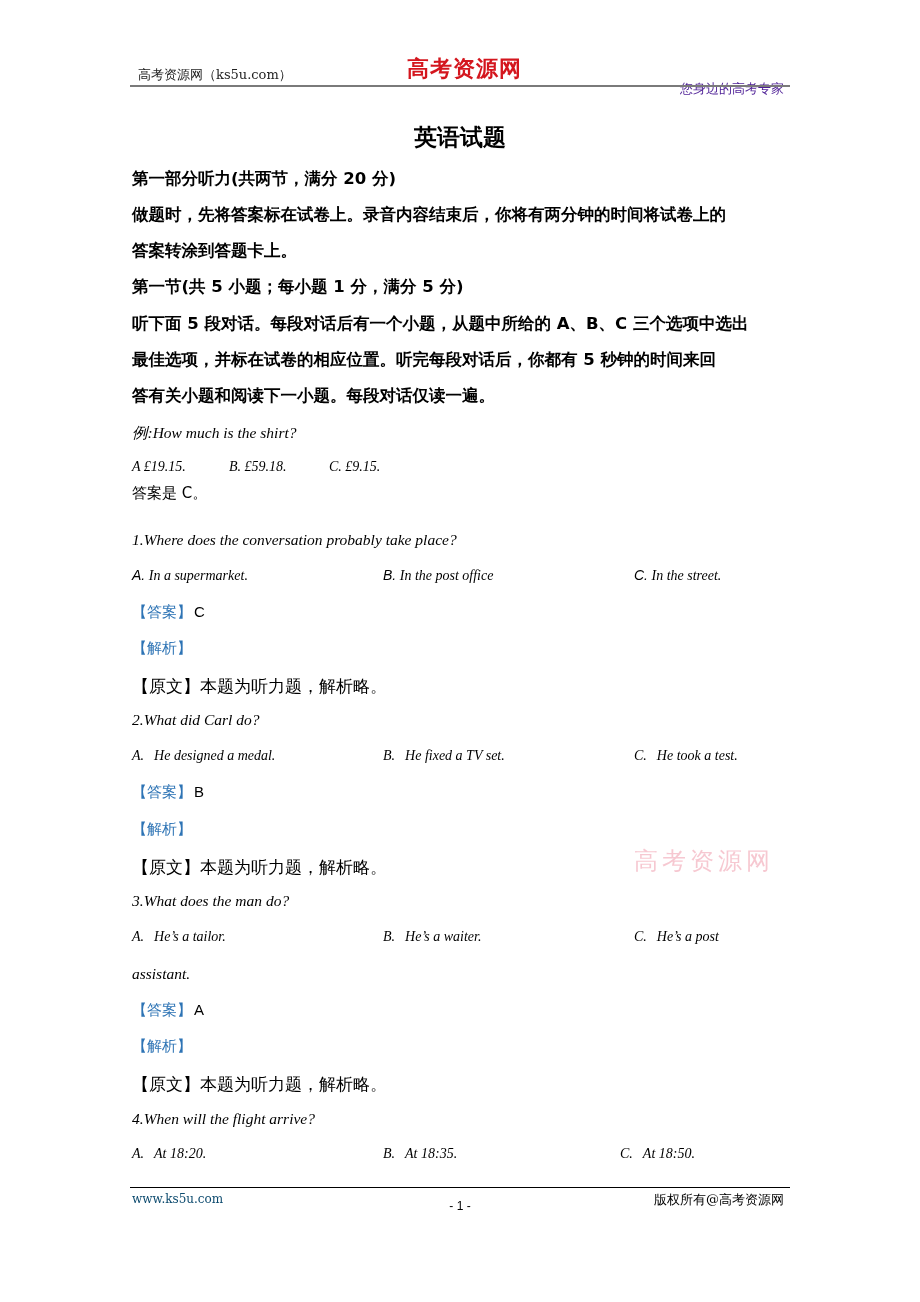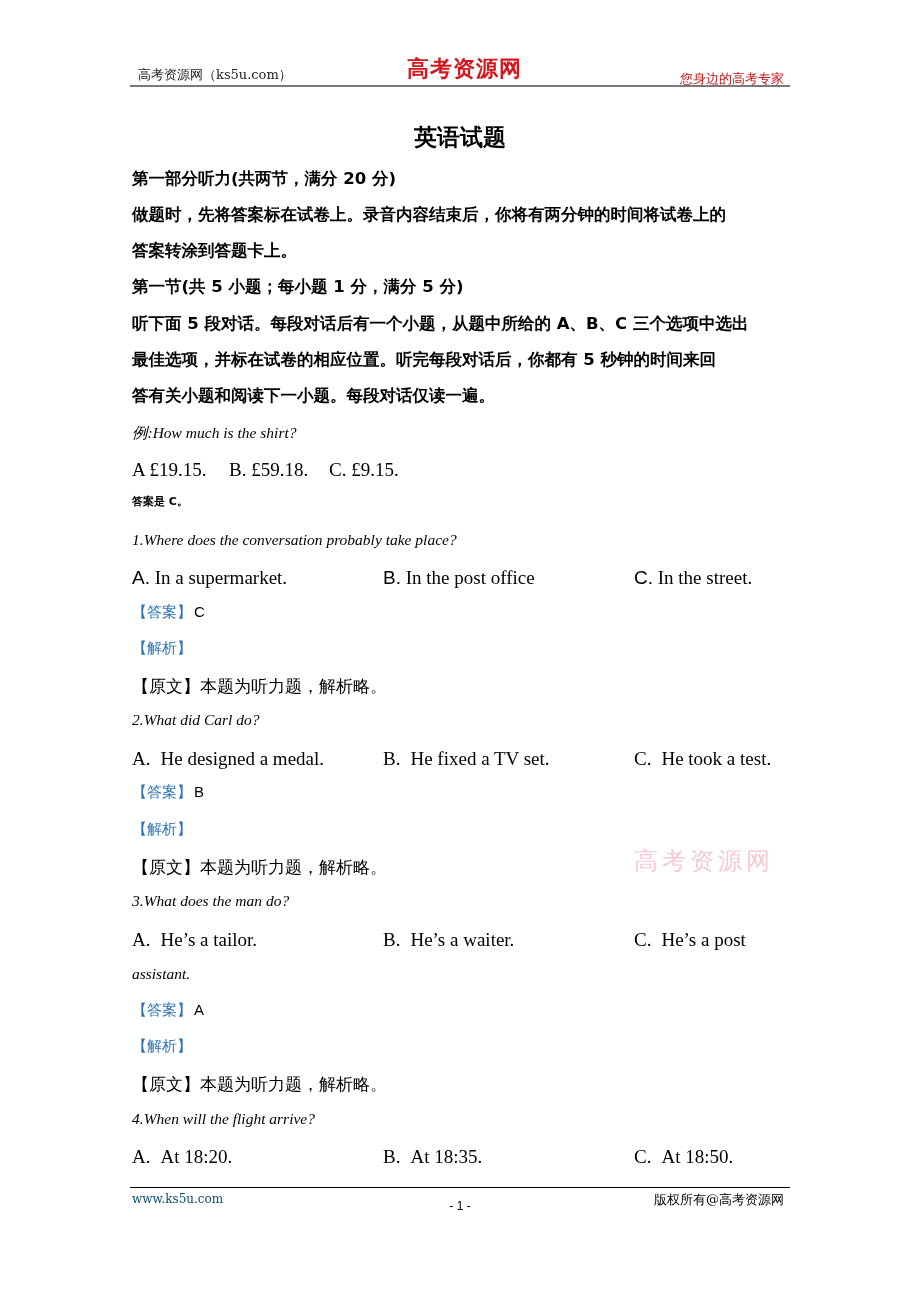--- a/index.html
+++ b/index.html
@@ -7,32 +7,32 @@
     width: 920px; height: 1302px; position: relative; overflow: hidden;
     font-family: "Liberation Serif", "DejaVu Serif", serif;
     color: #000;
   }
   .page { position: absolute; left: 0; top: 0; width: 920px; height: 1302px; }
 
   
   .hdr { position: absolute; left: 130px; top: 60px; width: 660px; height: 28px; }
   .hdr-left { position: absolute; left: 8px; top: 6px; font-size: 13px; color: #222; font-family: "DejaVu Serif", serif; }
   .hdr-logo { position: absolute; left: 277px; top: -6px; font-size: 22px; color: #d4161e; font-weight: bold; letter-spacing: 1px; font-family: "DejaVu Serif", serif; }
-  .hdr-right { position: absolute; right: 6px; top: 10px; font-size: 13px; color: #b91c1c; font-family: "DejaVu Serif", serif; }
+  .hdr-right { position: absolute; right: 6px; top: 20px; font-size: 13px; color: #4c1d95; font-family: "DejaVu Serif", serif; }
   .hdr-rule { position: absolute; left: 130px; top: 85px; width: 660px; height: 2px; background: #7a7a7a; }
 
   
   .title { position: absolute; left: 0; width: 920px; top: 122px; text-align: center; font-size: 23px; font-weight: bold; font-family: "DejaVu Sans", sans-serif; }
 
   .line { position: absolute; left: 132px; font-size: 16px; white-space: nowrap; }
   .cn { font-family: "DejaVu Sans", sans-serif; font-size: 16.5px; }
   .cn-b { font-family: "DejaVu Sans", sans-serif; font-size: 16.5px; font-weight: bold; }
   .en { font-family: "Liberation Serif", serif; font-size: 15.5px; font-style: italic; }
 
-  .opt { position: absolute; font-size: 19px; font-family: "Liberation Serif", serif; white-space: nowrap; }
+  .opt { position: absolute; font-size: 14px; font-family: "Liberation Serif", serif; white-space: nowrap; font-style: italic; }
   .opt .letter { font-family: "Liberation Sans", sans-serif; }
   .opt.sp .letter { font-family: "Liberation Serif", serif; margin-right: 10px; }
 
   .tag { color: #2e74b5; font-family: "DejaVu Sans", sans-serif; font-size: 15px; }
   .ans { font-family: "Liberation Sans", sans-serif; font-size: 15px; color: #000; margin-left: 2px; }
   .orig { font-family: Liberation Mono, monospace; font-size: 17px; }
 
   .watermark { position: absolute; left: 634px; top: 845px; font-size: 24px; color: #f4b6c2; opacity: 0.75; letter-spacing: 4px; font-family: "DejaVu Serif", serif; }
 
   
@@ -60,21 +60,21 @@
   <div class="line cn-b" style="top:240px">答案转涂到答题卡上。</div>
   <div class="line cn-b" style="top:276px">第一节(共 5 小题；每小题 1 分，满分 5 分)</div>
   <div class="line cn-b" style="top:313px">听下面 5 段对话。每段对话后有一个小题，从题中所给的 A、B、C 三个选项中选出</div>
   <div class="line cn-b" style="top:349px">最佳选项，并标在试卷的相应位置。听完每段对话后，你都有 5 秒钟的时间来回</div>
   <div class="line cn-b" style="top:385px">答有关小题和阅读下一小题。每段对话仅读一遍。</div>
 
   <div class="line en" style="top:423px">例:How much is the shirt?</div>
   <div class="opt" style="left:132px; top:459px">A £19.15.</div>
   <div class="opt" style="left:229px; top:459px">B. £59.18.</div>
   <div class="opt" style="left:329px; top:459px">C. £9.15.</div>
-  <div class="line cn" style="top:494px; font-weight:bold; font-size:11px">答案是 C。</div>
+  <div class="line cn" style="top:484px; font-weight:normal; font-size:15px">答案是 C。</div>
 
   <div class="line en" style="top:531px">1.Where does the conversation probably take place?</div>
   <div class="opt" style="left:132px; top:567px">
     <span class="letter">A.</span><span> In a supermarket.</span>
   </div>
   <div class="opt" style="left:383px; top:567px">
     <span class="letter">B.</span><span> In the post office</span>
   </div>
   <div class="opt" style="left:634px; top:567px">
     <span class="letter">C.</span><span> In the street.</span>
@@ -132,21 +132,21 @@
     <span>【原文】</span><span>本题为听力题，解析略。</span>
   </div>
 
   <div class="line en" style="top:1110px">4.When will the flight arrive?</div>
   <div class="opt sp" style="left:132px; top:1146px">
     <span class="letter">A.</span><span>At 18:20.</span>
   </div>
   <div class="opt sp" style="left:383px; top:1146px">
     <span class="letter">B.</span><span>At 18:35.</span>
   </div>
-  <div class="opt sp" style="left:634px; top:1146px">
+  <div class="opt sp" style="left:620px; top:1146px">
     <span class="letter">C.</span><span>At 18:50.</span>
   </div>
 
   <div class="ftr-rule"></div>
   <a class="ftr-left">www.ks5u.com</a>
   <div class="ftr-center">- 1 -</div>
   <div class="ftr-right">版权所有@高考资源网</div>
 </div>
 
 </body></html>

